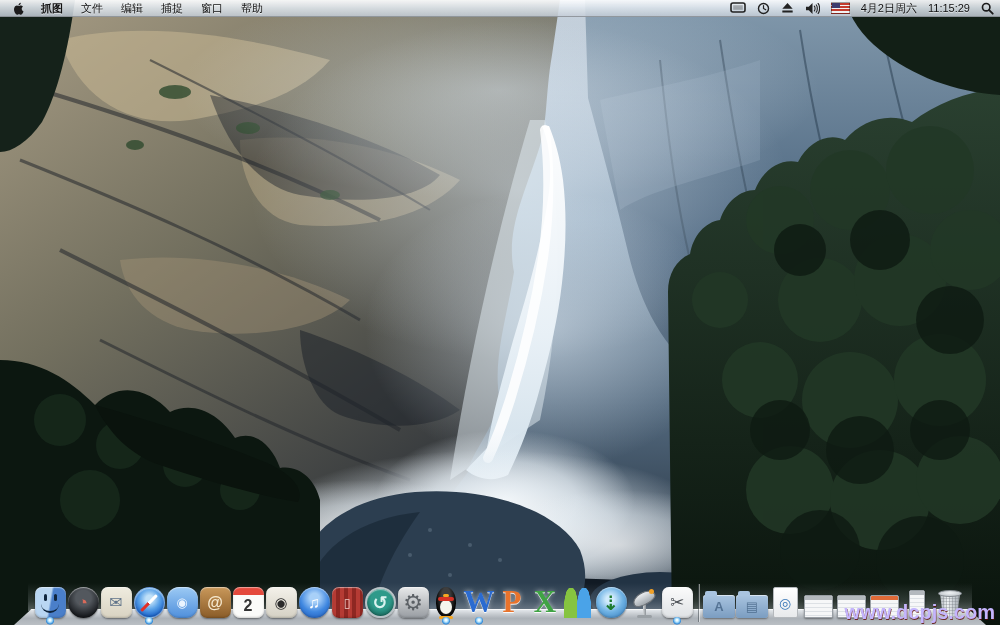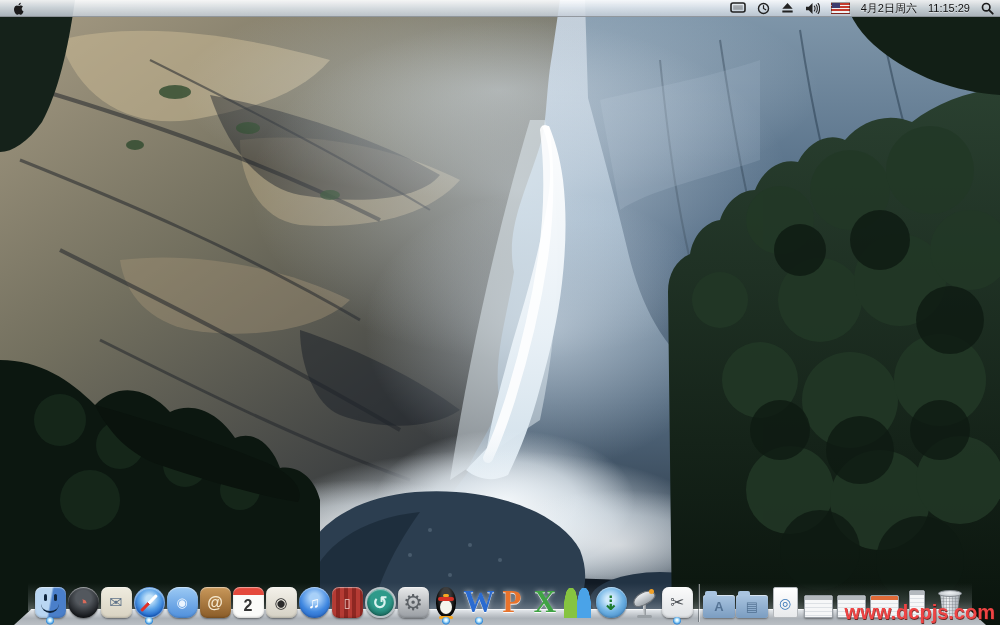--- a/index.html
+++ b/index.html
@@ -251,20 +251,28 @@
   </g>
   <path d="M845,0 L1000,0 L1000,95 C955,92 912,76 880,50 C862,36 850,18 845,0 Z" fill="#121f16"></path>
 </svg>
 
 <div class="menubar">
   <div class="apple-wrap">
     <svg width="12" height="13" viewBox="0 0 16 16">
       <path fill="#1b1b1b" d="M11.6 8.4c0-1.8 1.5-2.7 1.6-2.8-.9-1.3-2.2-1.4-2.7-1.5-1.1-.1-2.2.7-2.8.7-.6 0-1.5-.7-2.5-.7C3.9 4.2 2.7 5 2 6.3c-1.4 2.4-.4 6 1 8 .7 1 1.5 2 2.5 2 .9 0 1.3-.6 2.5-.6s1.5.6 2.5.6 1.7-1 2.4-2c.8-1.1 1.1-2.2 1.1-2.3-.1 0-2.4-.9-2.4-3.6zM9.6 2.8c.5-.7.9-1.6.8-2.5-.8 0-1.7.5-2.3 1.2-.5.6-.9 1.5-.8 2.4.8.1 1.7-.4 2.3-1.1z"></path>
     </svg>
   </div>
+  <div class="menus" id="menus">
+      <div class="menu-item app">抓图</div>
+      <div class="menu-item">文件</div>
+      <div class="menu-item">编辑</div>
+      <div class="menu-item">捕捉</div>
+      <div class="menu-item">窗口</div>
+      <div class="menu-item">帮助</div>
+    </div>
   <div class="status">
     <span class="sicon">
       <svg width="16" height="12" viewBox="0 0 16 12">
           <rect x="1" y="1" width="14" height="9" rx="2" fill="none" stroke="#222" stroke-width="1.6"></rect>
           <rect x="3.2" y="3.2" width="9.6" height="4.6" fill="#222" opacity=".3"></rect>
         </svg>
     </span>
     <span class="sicon">
       <svg width="13" height="13" viewBox="0 0 14 14">
           <circle cx="7" cy="7" r="5.4" fill="none" stroke="#222" stroke-width="1.5"></circle>
@@ -429,13 +437,13 @@
       </div>
       <div class="dock-item" title="Trash">
         <div class="trash">
           <div class="t-body"></div>
           <div class="t-rim"></div>
         </div>
       </div>
     </div>
 </div>
 
-<div class="watermark" style="color: #ef4444;">www.dcpjs.com</div>
+<div class="watermark" style="color: #c4b5fd;">www.dcpjs.com</div>
 
 </body></html>

